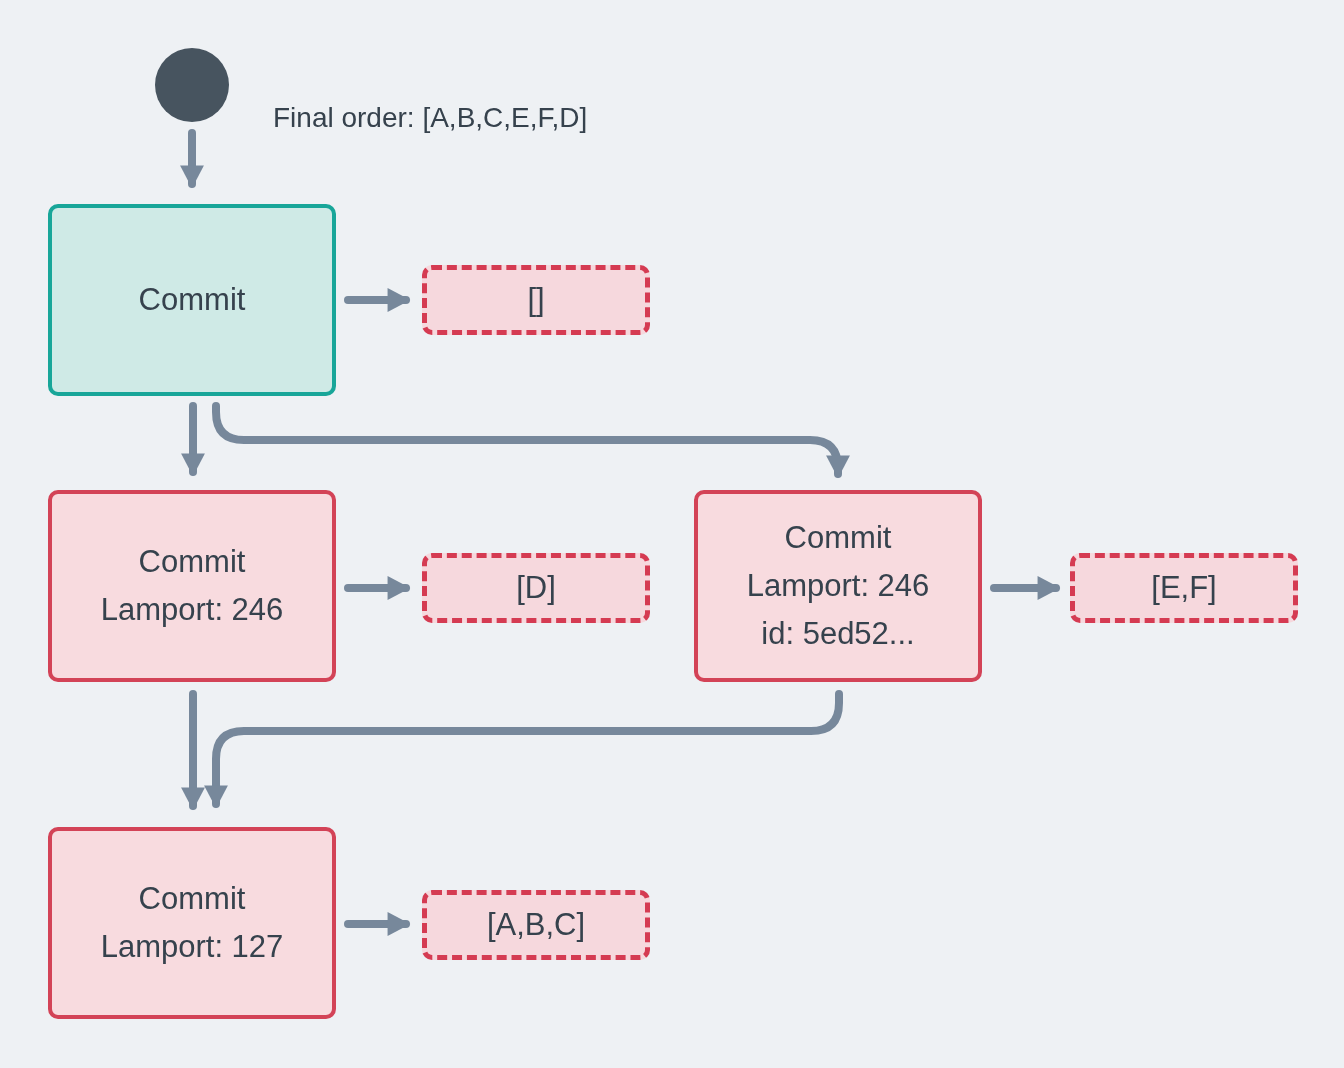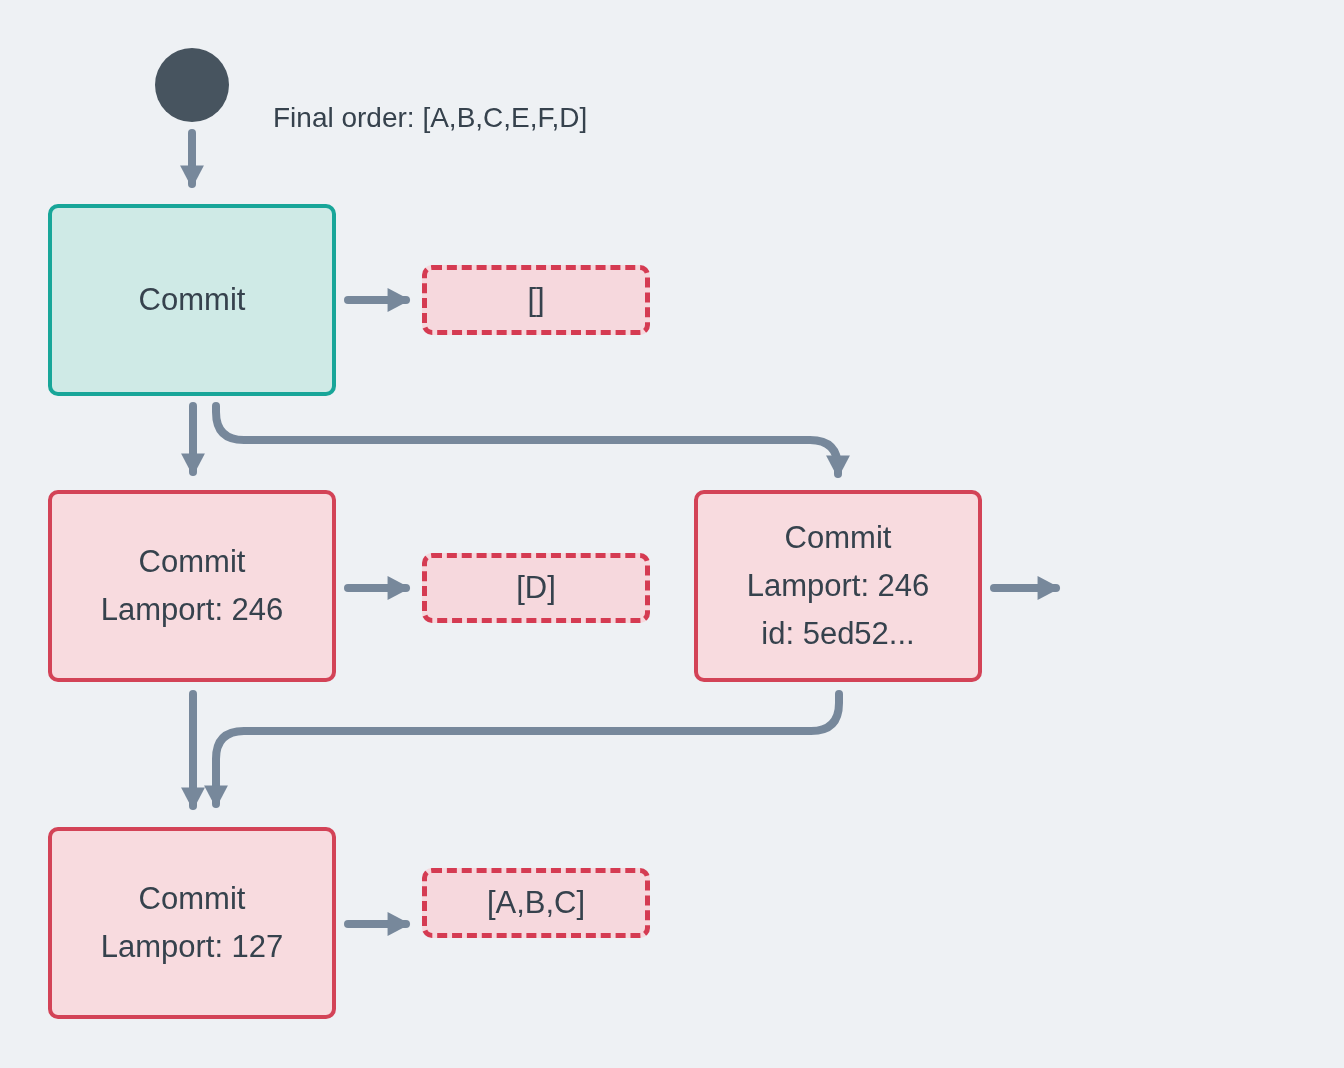--- a/index.html
+++ b/index.html
@@ -28,21 +28,21 @@
     display:flex;justify-content:center;align-items:center;
     font-size:31px;box-sizing:border-box;
   }
   .pos-head{left:48px;top:204px;}
   .pos-left{left:48px;top:490px;}
   .pos-right{left:694px;top:490px;}
   .pos-merge{left:48px;top:827px;}
   .pos-p-head{left:422px;top:265px;}
   .pos-p-left{left:422px;top:553px;}
   .pos-p-right{left:1070px;top:553px;}
-  .pos-p-merge{left:422px;top:868px;}
+  .pos-p-merge{left:422px;top:890px;}
 </style>
 </head>
 <body>
 
 <div class="canvas">
 
   <svg class="arrows" width="1344" height="1068" viewBox="0 0 1344 1068" xmlns="http://www.w3.org/2000/svg">
     <defs>
       <marker id="ah" viewBox="0 0 12 12" refX="9.5" refY="6" markerWidth="26" markerHeight="26" orient="auto" markerUnits="userSpaceOnUse">
         <path d="M1,0.5 L11.5,6 L1,11.5 Z" fill="#77889b"></path>
@@ -77,20 +77,23 @@
   </div>
   <div class="payload pos-p-left">
     <span>[D]</span>
   </div>
 
   <div class="commit pink pos-right">
     <div>Commit</div>
     <div>Lamport: 246</div>
     <div>id: 5ed52...</div>
   </div>
+  <div class="payload pos-p-right">
+    <span>[E,F]</span>
+  </div>
 
   <div class="commit pink pos-merge">
     <div>Commit</div>
     <div>Lamport: 127</div>
   </div>
   <div class="payload pos-p-merge">
     <span>[A,B,C]</span>
   </div>
 
 </div>

